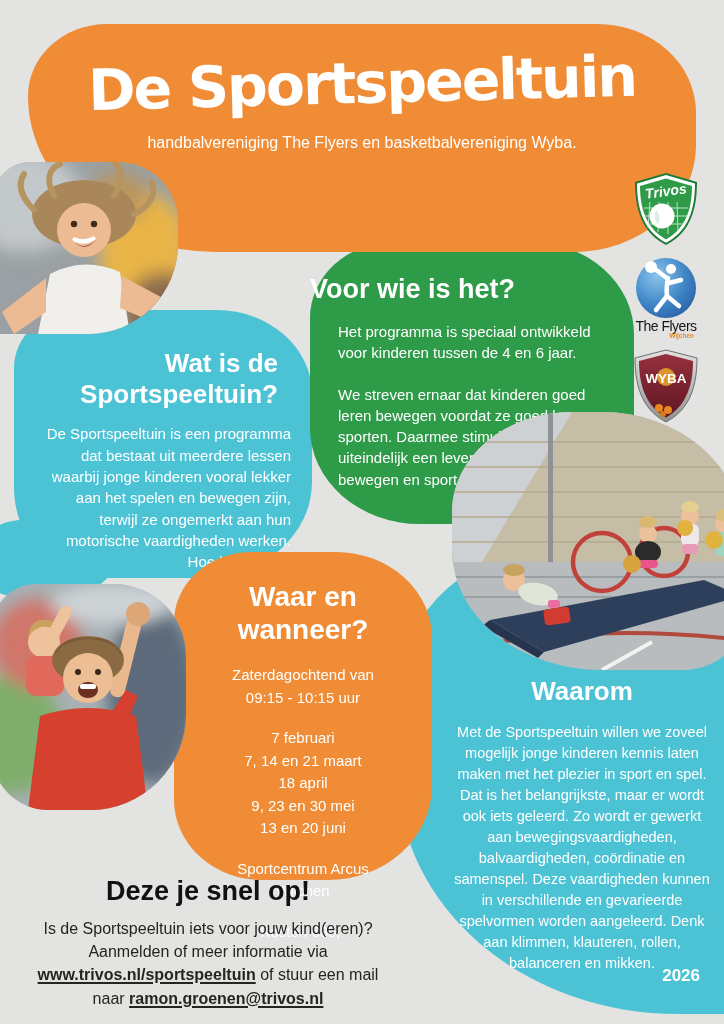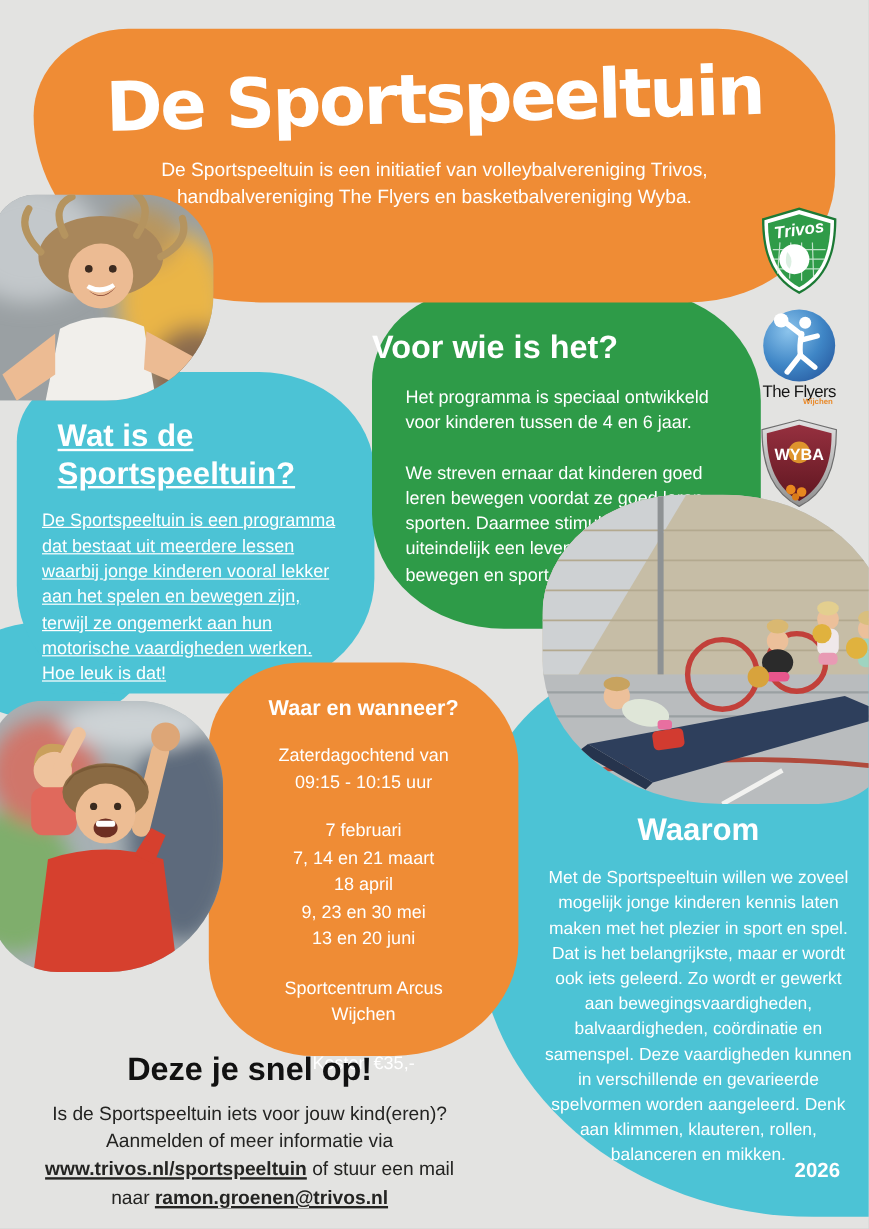--- a/index.html
+++ b/index.html
@@ -15,33 +15,33 @@
   .blob{position:absolute;}
   .header-blob{left:28px;top:24px;width:668px;height:228px;background:var(--orange);
     border-radius:96px 120px 150px 230px / 88px 108px 130px 190px;z-index:2;text-align:center;}
   .header-title{margin-top:26px;color:#fff;font-family:"DejaVu Sans",sans-serif;font-weight:800;
     font-size:57px;letter-spacing:-2px;transform:rotate(-1.5deg);}
   .header-sub{margin-top:16px;color:#fff;font-size:16px;line-height:1.4;font-weight:500;}
 
   .teal-tail{left:-34px;top:518px;width:150px;height:82px;background:var(--teal);border-radius:50%;z-index:1;}
 
   .teal1-blob{left:14px;top:310px;width:298px;height:268px;background:var(--teal);
-    border-radius:64px 96px 110px 84px / 58px 84px 96px 90px;z-index:1;text-align:left;color:#fff;text-decoration:underline;}
+    border-radius:64px 96px 110px 84px / 58px 84px 96px 90px;z-index:1;text-align:right;color:#fff;}
   .teal1-blob .blob-title{margin-top:38px;font-size:26px;font-weight:800;line-height:1.18;padding:0 34px;}
   .teal1-blob .blob-body{margin:14px auto 0;max-width:256px;font-size:15px;line-height:1.42;font-weight:500;}
 
   .green-blob{left:310px;top:242px;width:324px;height:282px;background:var(--green);
     border-radius:84px 104px 120px 110px / 76px 92px 104px 96px;z-index:1;text-align:left;color:#fff;}
   .green-blob .blob-title{margin-top:32px;font-size:27px;font-weight:800;}
   .green-blob .blob-body{margin:16px auto 0;max-width:268px;font-size:15px;line-height:1.42;font-weight:500;}
   .green-blob .blob-body + .blob-body{margin-top:20px;}
 
   .orange2-blob{left:174px;top:552px;width:258px;height:328px;background:var(--orange);
     border-radius:78px 96px 104px 88px / 70px 86px 94px 80px;z-index:2;text-align:center;color:#fff;}
-  .orange2-blob .blob-title{margin:28px auto 0;max-width:170px;font-size:18px;font-weight:800;line-height:1.18;text-align:center;}
+  .orange2-blob .blob-title{margin:28px auto 0;max-width:170px;font-size:28px;font-weight:800;line-height:1.18;text-align:center;}
   .orange2-blob .group{margin-top:18px;font-size:15px;line-height:1.5;font-weight:500;}
 
   .teal2-blob{left:398px;top:544px;width:342px;height:470px;background:var(--teal);
     border-radius:170px 0 0 280px / 150px 0 0 240px;z-index:1;color:#fff;text-align:center;}
   .teal2-inner{padding:132px 26px 0 52px;}
   .teal2-blob .blob-title{font-size:26px;font-weight:800;line-height:1.18;}
   .teal2-blob .blob-body{margin:15px auto 0;max-width:286px;font-size:14.5px;line-height:1.45;font-weight:500;}
   .year{position:absolute;right:40px;bottom:28px;font-size:17px;font-weight:600;color:#fff;}
 
   
@@ -67,21 +67,20 @@
 </head>
 <body>
 
 <div class="page">
 
   <div class="blob teal-tail"></div>
 
   <div class="blob header-blob">
     <div class="header-title">De Sportspeeltuin</div>
     <div class="header-sub">
-      <div>De Sportspeeltuin is een initiatief van volleybalvereniging Trivos,</div>
       <div>handbalvereniging The Flyers en basketbalvereniging Wyba.</div>
     </div>
   </div>
 
   <div class="blob teal1-blob">
     <div class="blob-title">Wat is de Sportspeeltuin?</div>
     <div class="blob-body">De Sportspeeltuin is een programma dat bestaat uit meerdere lessen waarbij jonge kinderen vooral lekker aan het spelen en bewegen zijn, terwijl ze ongemerkt aan hun motorische vaardigheden werken. Hoe leuk is dat!</div>
   </div>
 
   <div class="blob green-blob">

